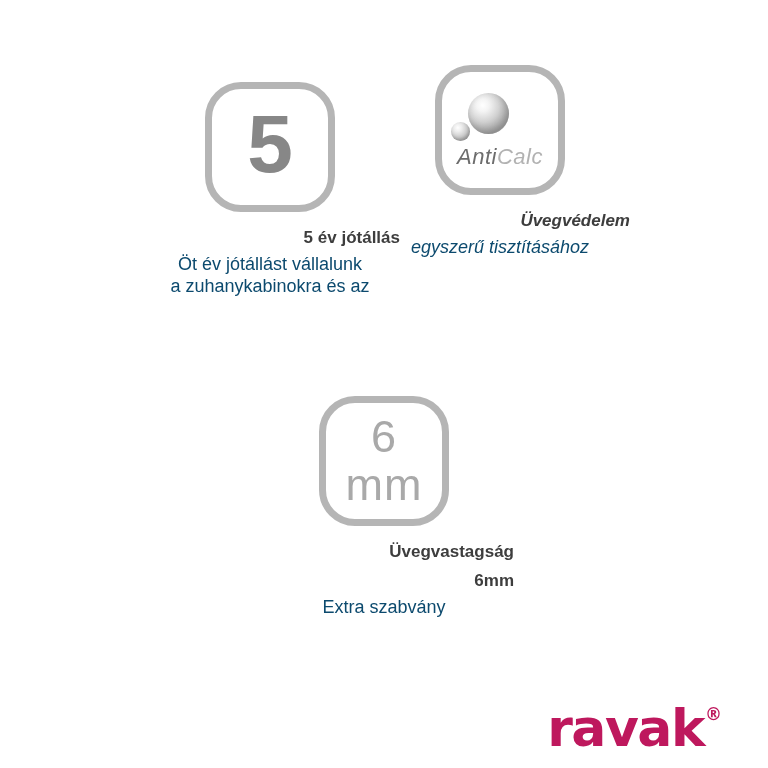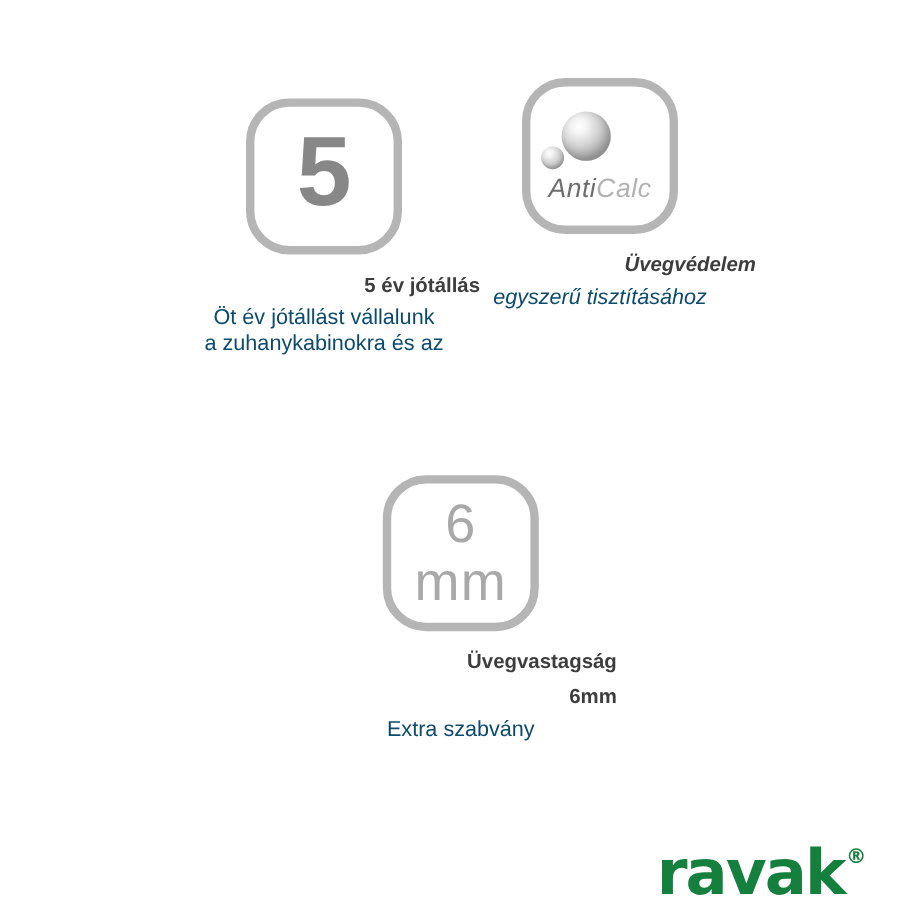--- a/index.html
+++ b/index.html
@@ -92,21 +92,21 @@
     color: #0c4a6e;
     font-size: 18px;
     line-height: 21.5px;
   }
   .feature-desc .d-line { white-space: nowrap; }
 
   .brand-logo {
     position: absolute;
     right: 46px;
     bottom: 14px;
-    color: #15803d;
+    color: #be185d;
     font-family: "DejaVu Sans", sans-serif;
     font-weight: bold;
     font-size: 52px;
     letter-spacing: -1.5px;
     line-height: 1;
     white-space: nowrap;
   }
   .brand-logo .reg {
     font-size: 17px;
     vertical-align: 26px;

